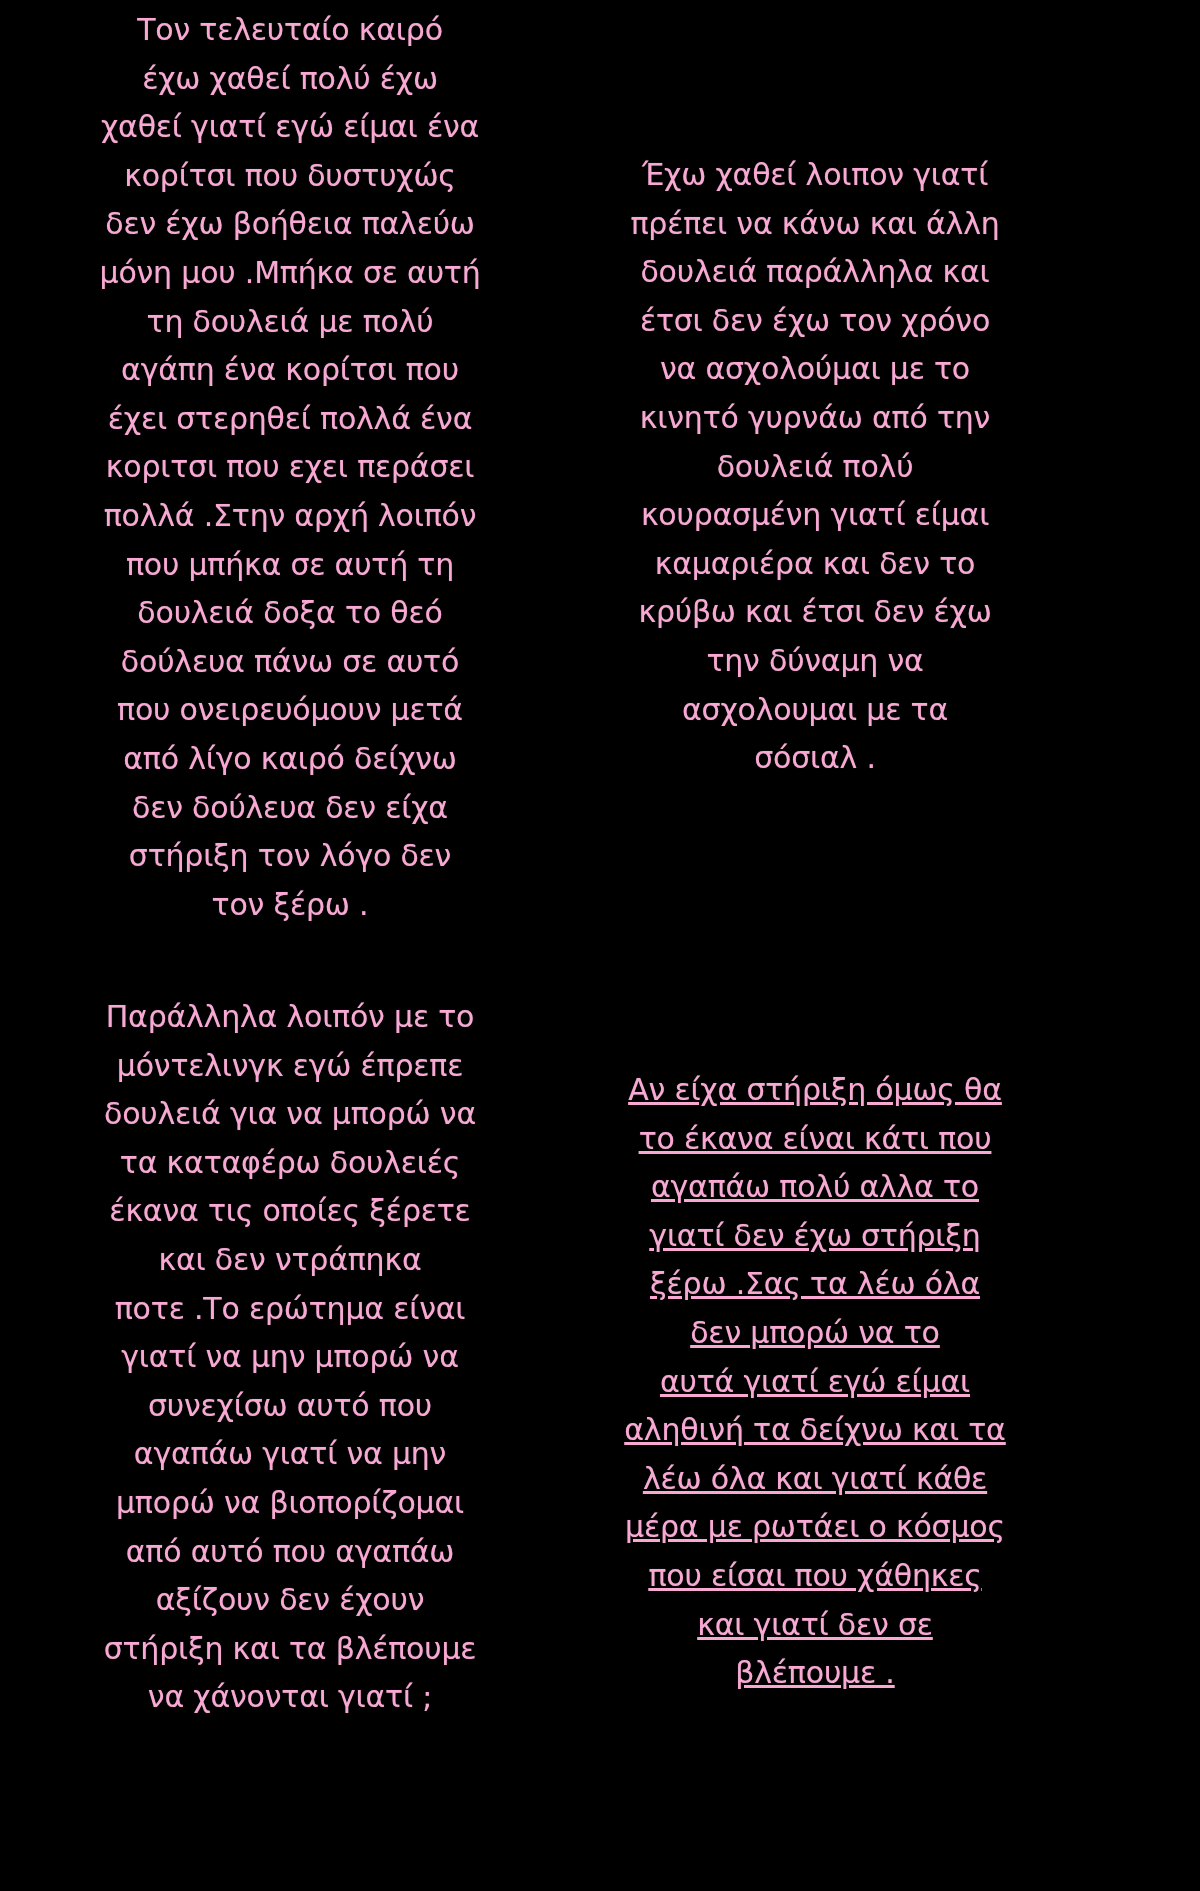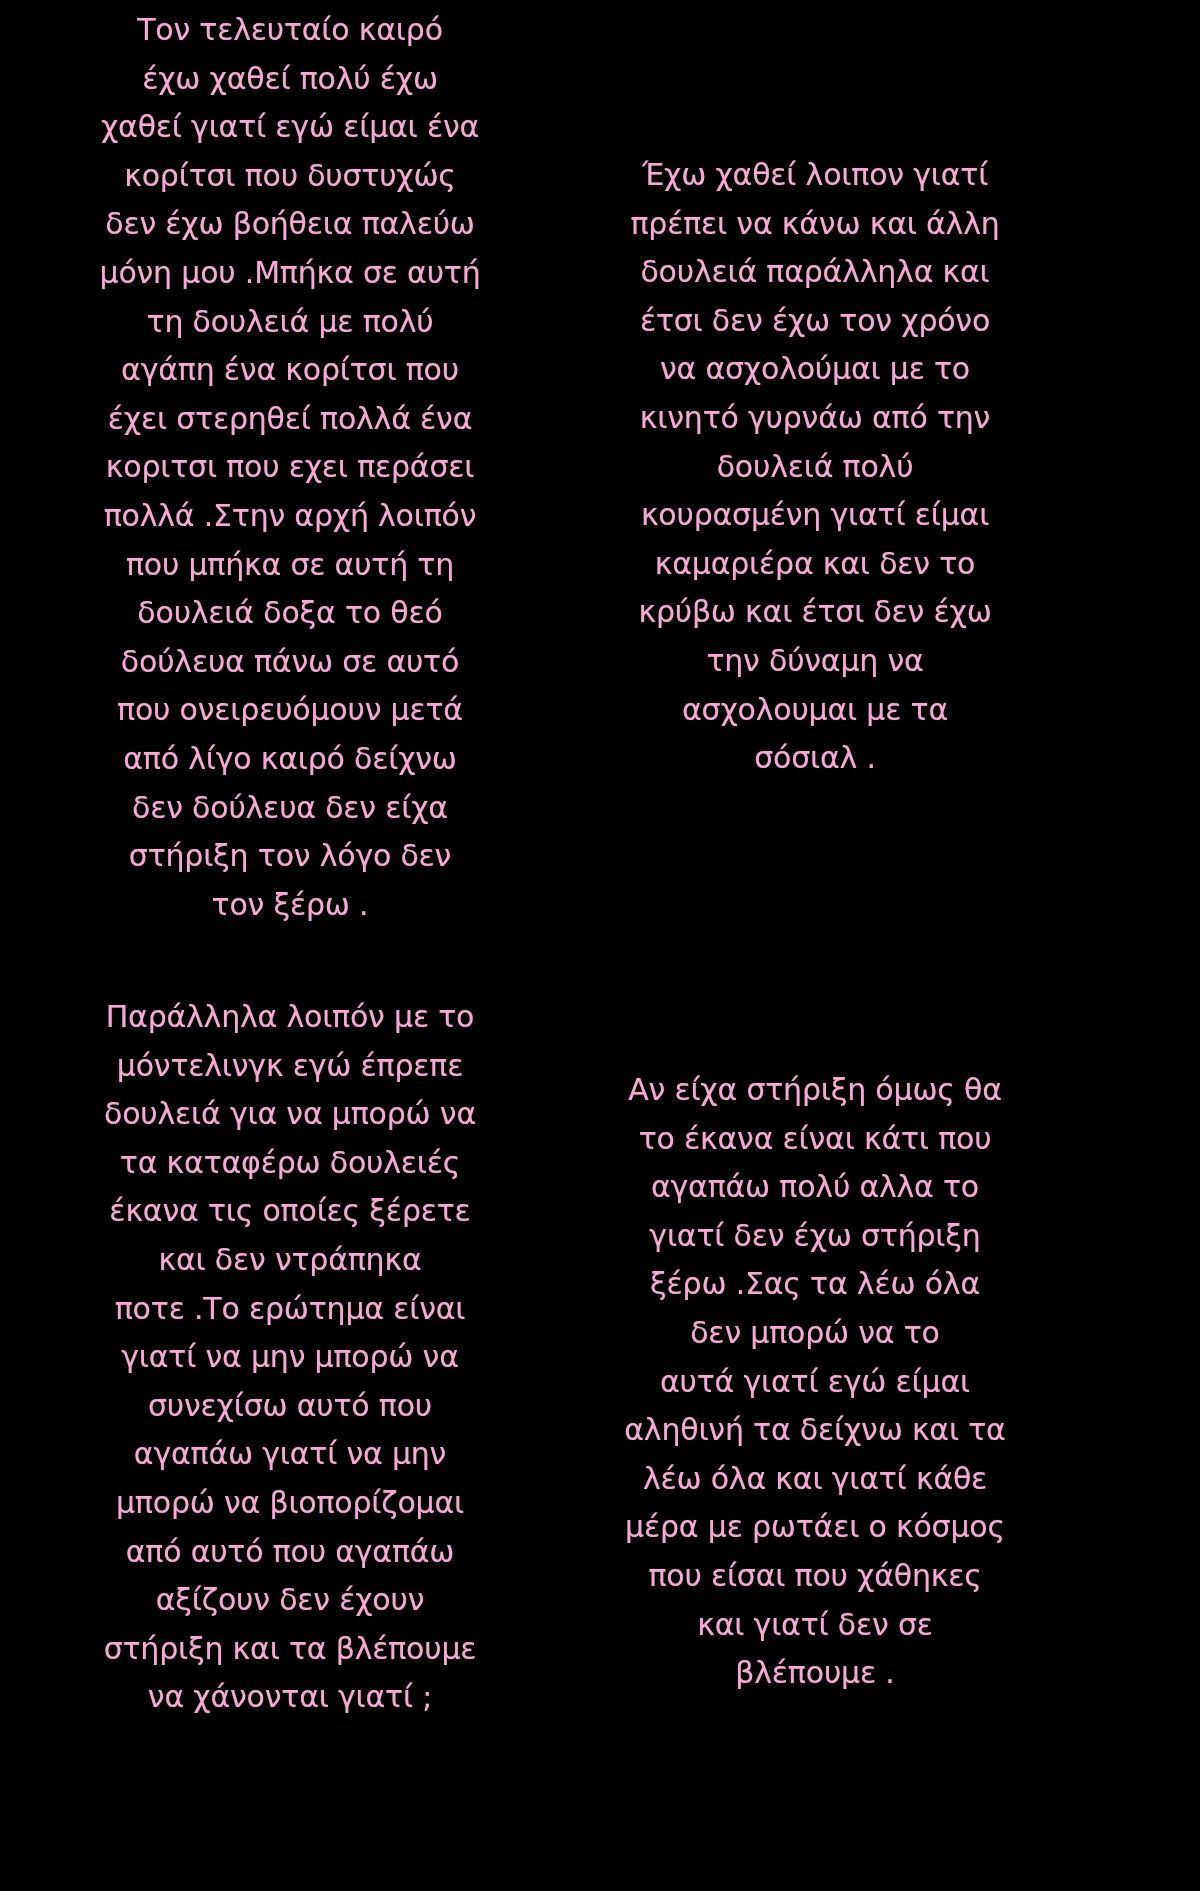--- a/index.html
+++ b/index.html
@@ -25,21 +25,21 @@
       color: #f9a8d4;
       text-shadow: 0 0 1px rgba(255,255,255,0.35);
       white-space: nowrap;
     }
     .text-block .line {
       display: block;
     }
     #block-1 { left: 40px;  width: 500px; top: 6px; }
     #block-2 { left: 565px; width: 500px; top: 151px; }
     #block-3 { left: 40px;  width: 500px; top: 985px; margin-top: 8px; }
-    #block-4 { left: 565px; width: 500px; top: 1066px; }
+    #block-4 { left: 565px; width: 500px; top: 1066px; text-decoration: underline; }
   </style>
 </head>
 <body>
 
 <div id="block-1" class="text-block">
   <span class="line">Τον  τελευταίο καιρό</span>
   <span class="line">έχω χαθεί πολύ έχω</span>
   <span class="line">χαθεί γιατί εγώ είμαι ένα</span>
   <span class="line">κορίτσι που δυστυχώς</span>
   <span class="line">δεν έχω βοήθεια παλεύω</span>

